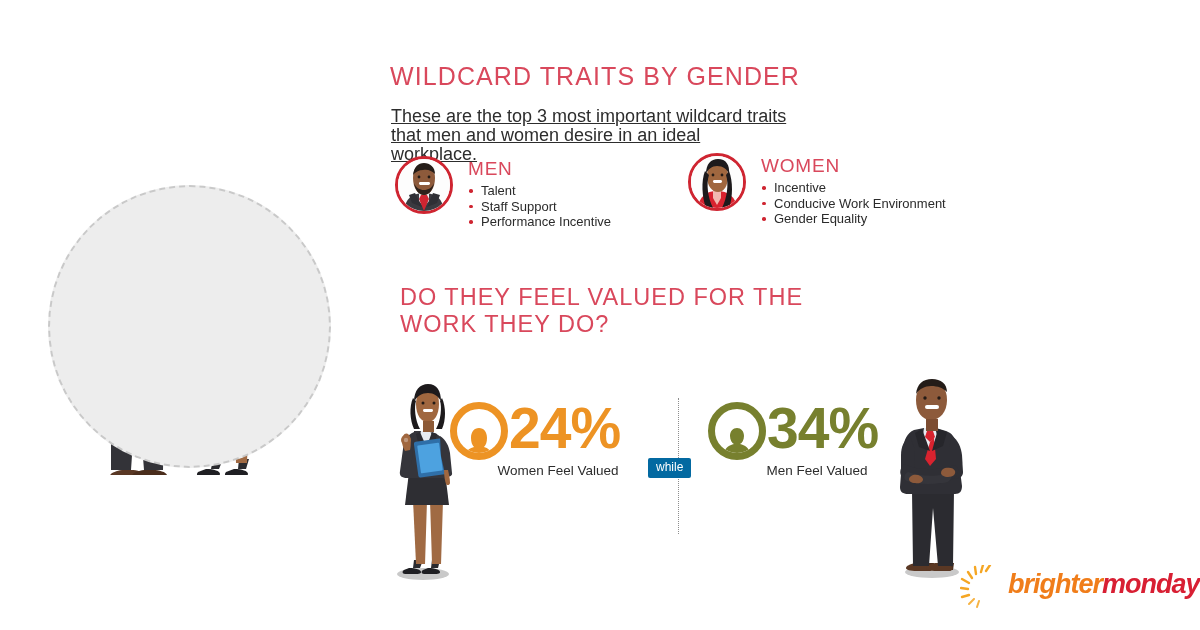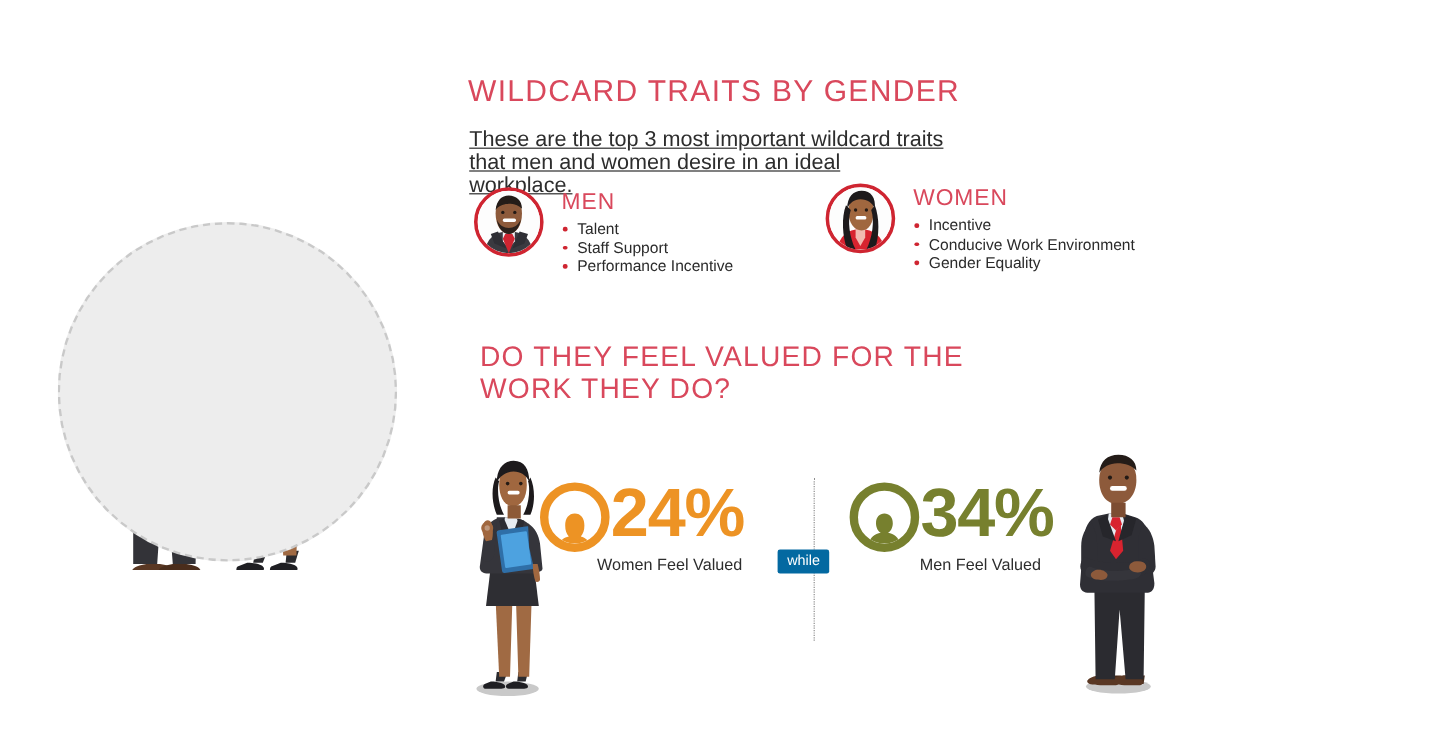--- a/index.html
+++ b/index.html
@@ -315,14 +315,34 @@
       <path d="M20 64 c-6 4 -9 11 -9 19 l0 17 c0 5 4 7 8 6 l6 -3 l-1 -28 z" fill="#2f2f35"></path>
       <path d="M62 64 c6 4 9 11 10 19 l1 17 c0 5 -4 7 -8 6 l-6 -3 l0 -28 z" fill="#2f2f35"></path>
       <path d="M14 92 c12 6 32 7 47 2 c5 -2 8 2 7 6 c-1 5 -5 8 -12 9 c-14 2 -32 1 -42 -3 c-5 -2 -5 -9 0 -14 z" fill="#2f2f35"></path>
       <path d="M18 100 c10 4 26 5 38 2 c4 -1 6 1 5 4 c-1 3 -4 5 -10 5 c-12 2 -26 1 -34 -2 c-4 -1 -3 -8 1 -9 z" fill="#35353b"></path>
       <path d="M55 96 c5 -1 9 0 10 3 c1 3 -2 6 -7 6 c-4 0 -7 -2 -7 -4 c0 -3 2 -4 4 -5 z" fill="#8d5a3b"></path>
       <path d="M23 103 c5 -1 9 1 10 4 c0 3 -3 5 -8 4 c-4 0 -6 -2 -6 -4 c0 -2 2 -3 4 -4 z" fill="#8d5a3b"></path>
     </svg>
 
   </div>
 
+  <div class="logo">
+    <svg width="48" height="44" viewBox="0 0 48 44">
+      <g stroke="#f5a623" stroke-width="2.4" stroke-linecap="round">
+        <line x1="26" y1="6" x2="30" y2="0"></line>
+        <line x1="21" y1="7" x2="23" y2="0"></line>
+        <line x1="16" y1="9" x2="15" y2="2"></line>
+        <line x1="12" y1="13" x2="8" y2="7"></line>
+        <line x1="9" y1="18" x2="2" y2="14"></line>
+        <line x1="8" y1="24" x2="1" y2="23"></line>
+        <line x1="9" y1="30" x2="2" y2="32"></line>
+      </g>
+      <g stroke="#f5a623" stroke-width="2" stroke-linecap="round" opacity="0.85">
+        <line x1="14" y1="34" x2="9" y2="39"></line>
+        <line x1="19" y1="36" x2="17" y2="42"></line>
+      </g>
+    </svg>
+    <div class="logo-text">
+      <span class="lg-brighter">brighter</span><span class="lg-monday">monday</span>
+    </div>
+  </div>
 
 </div>
 
 </body></html>

